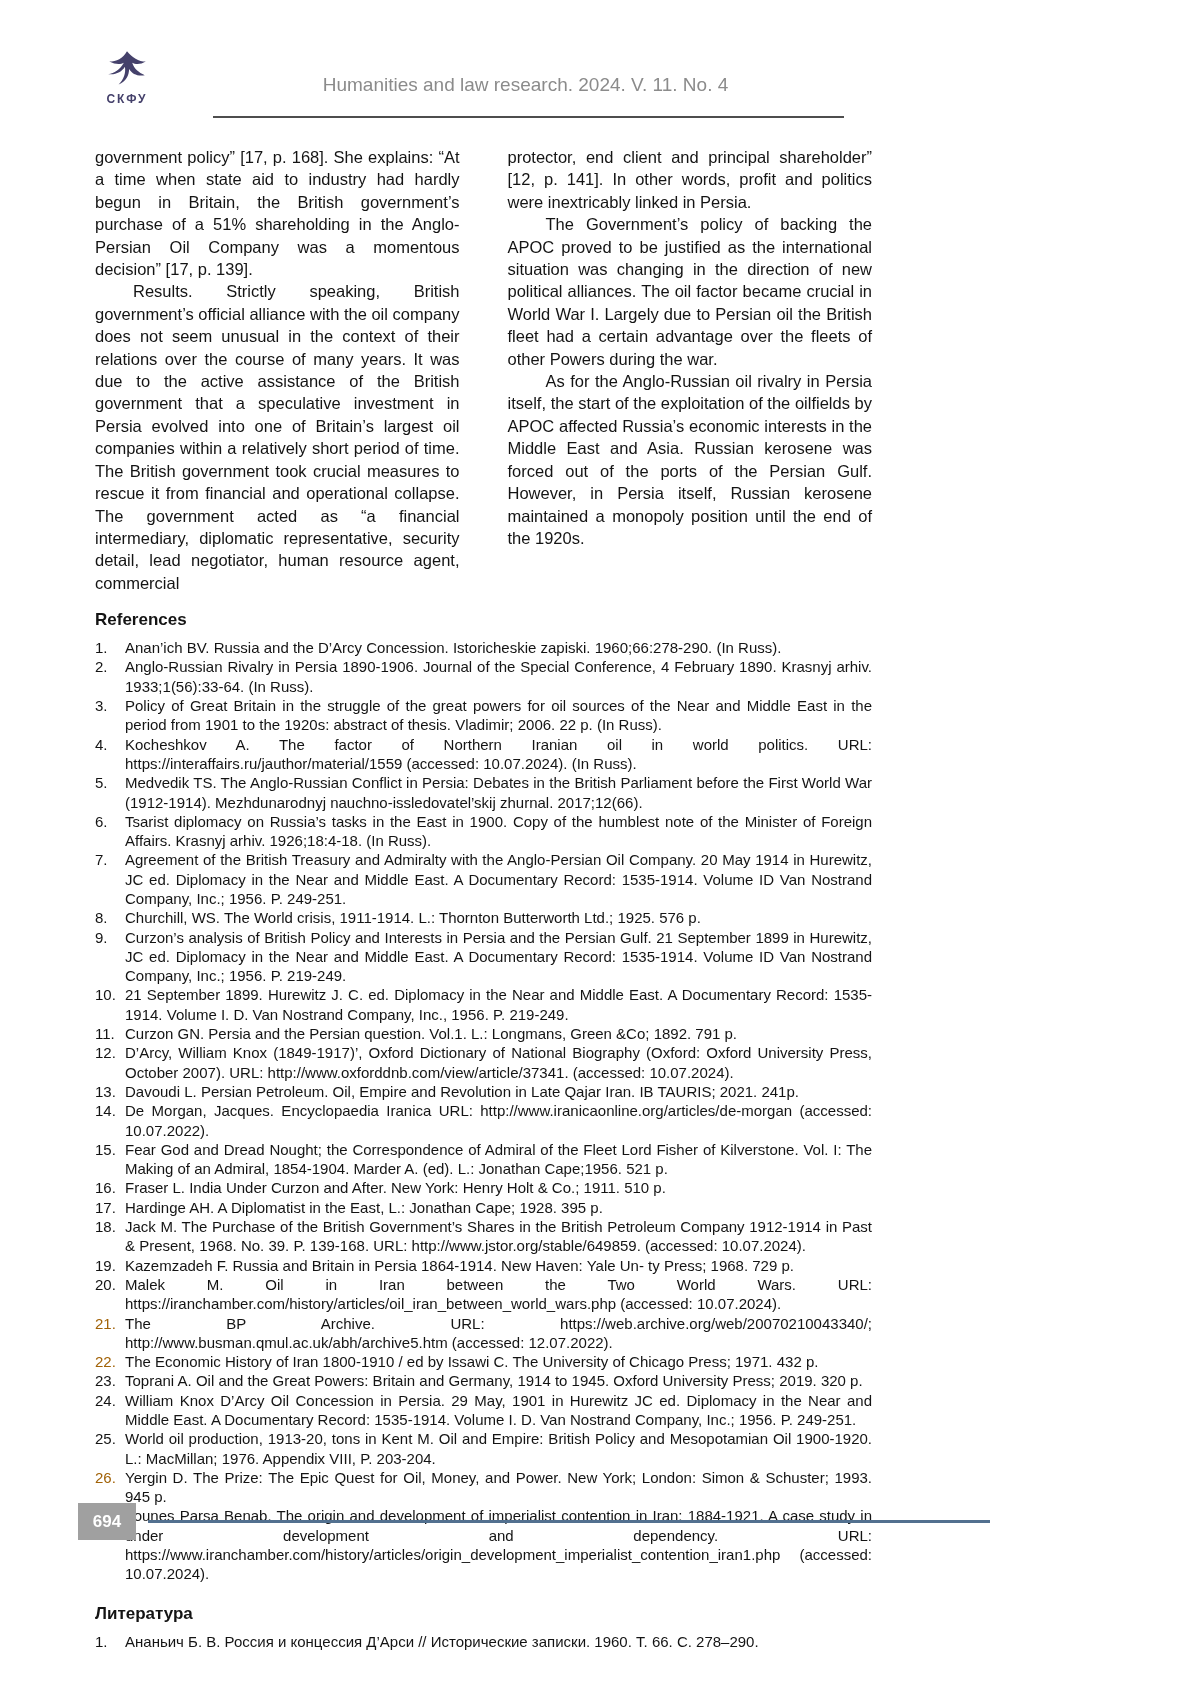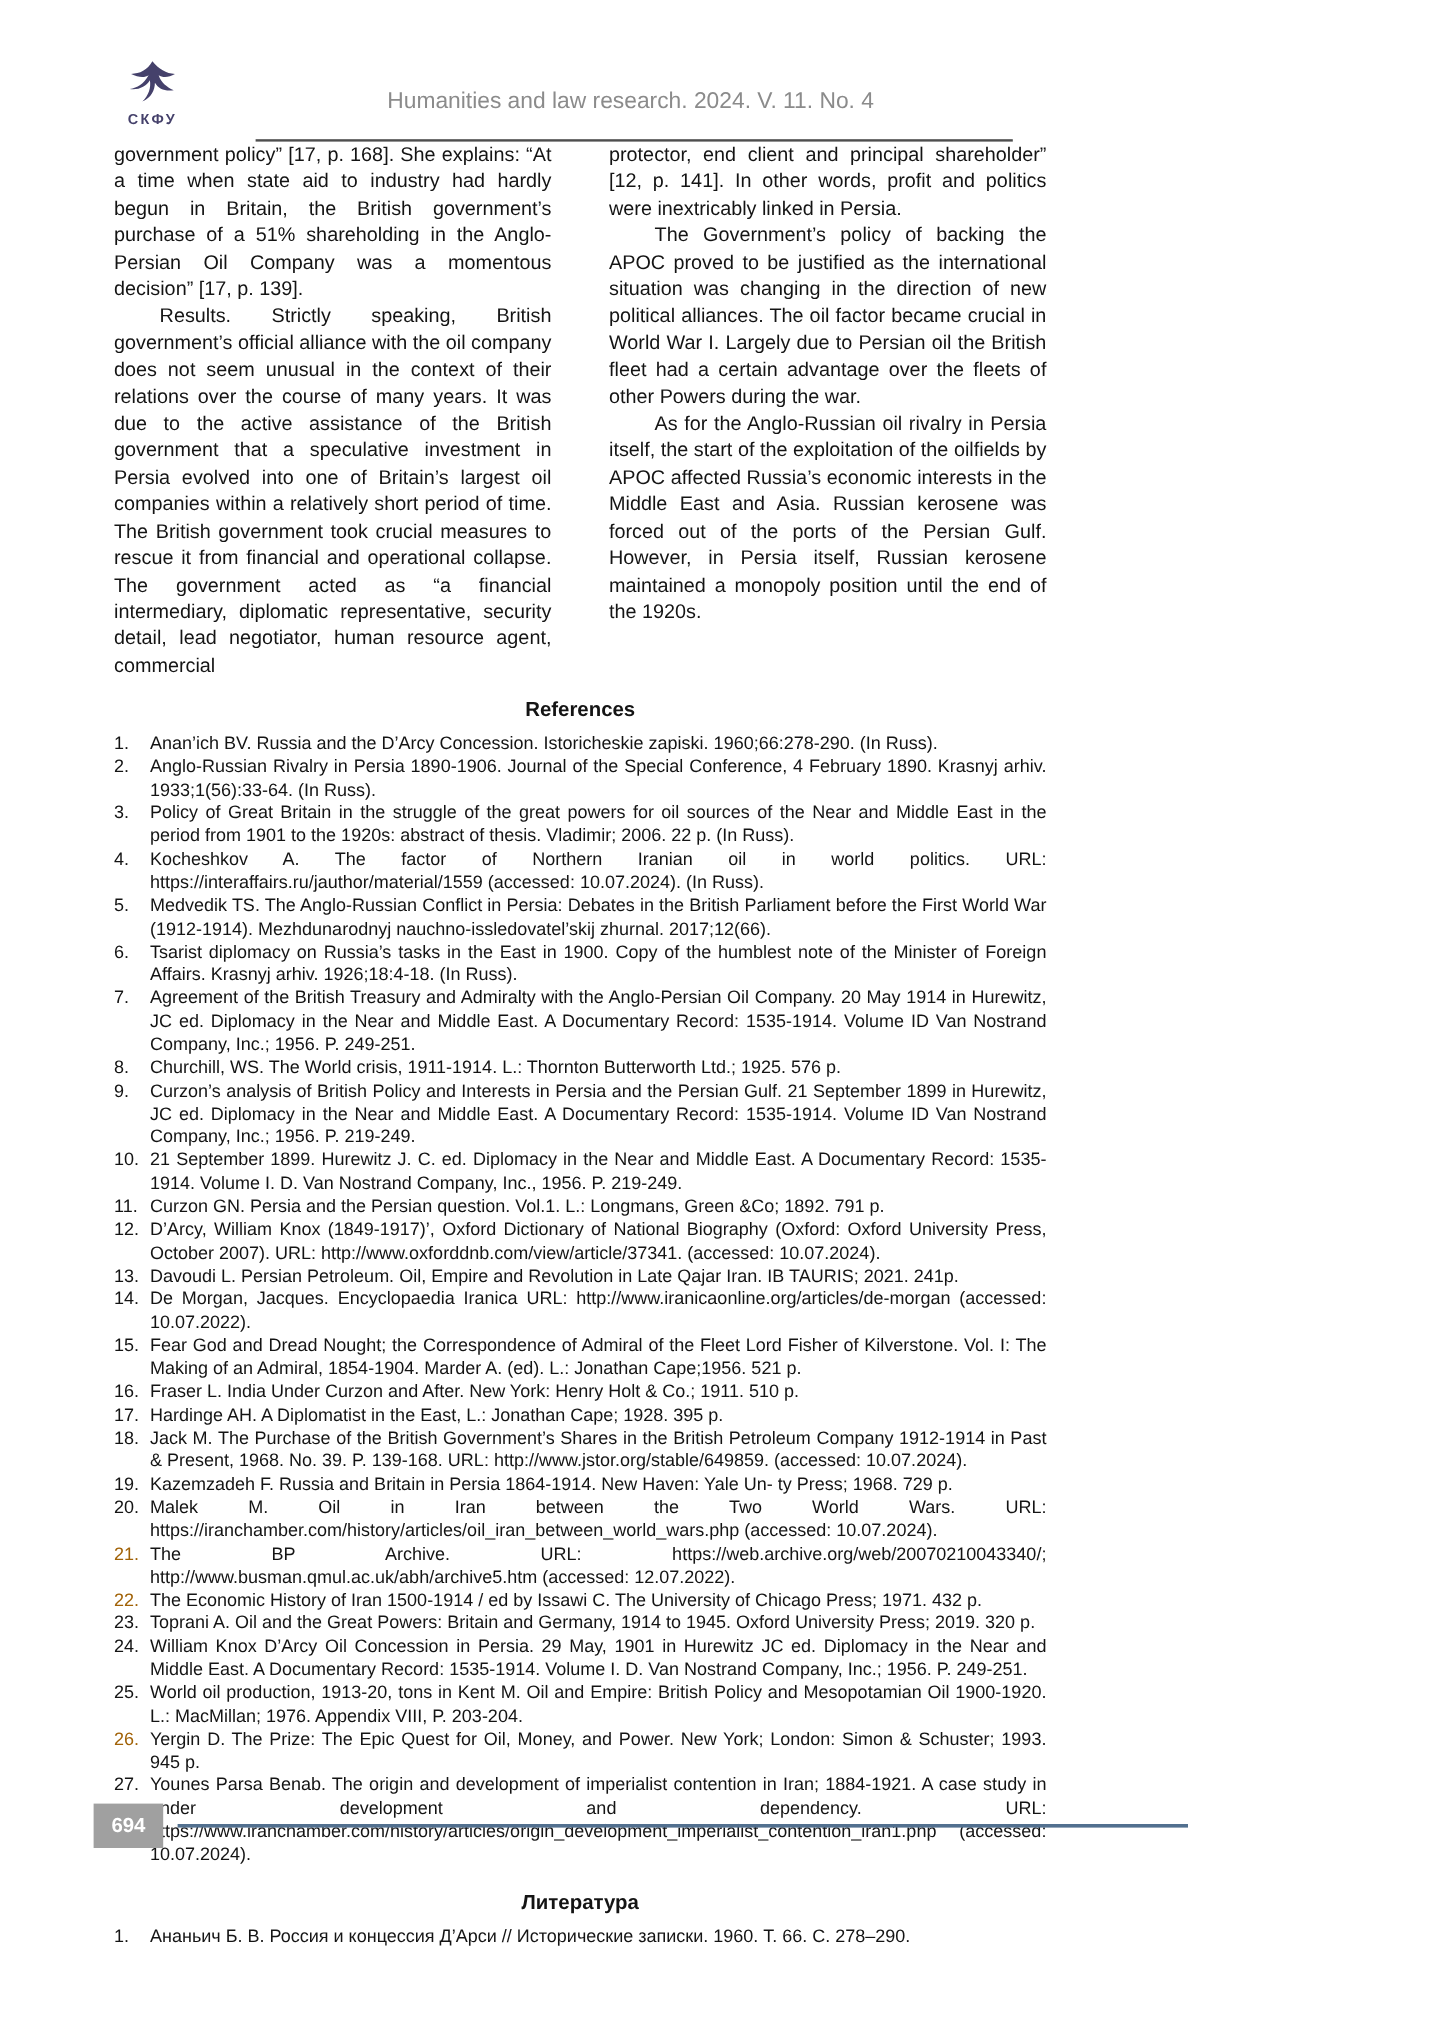--- a/index.html
+++ b/index.html
@@ -30,29 +30,29 @@
   .journal-title {
     position:absolute; left:84px; right:0; top:18px;
     text-align:center;
     font-size:19px; color:#8b8b8b;
   }
   .header-rule {
     height:0; border-bottom:2px solid #4e4e4e;
     margin:0 28px 0 118px;
   }
   
-  .columns { display:flex; gap:48px; }
+  .columns { display:flex; gap:48px; margin-top:28px; }
   .col { width:436px; font-size:16.5px; line-height:22.4px; text-align:justify; }
   .para { text-indent:0; }
   .para.indent { text-indent:38px; }
   .b { font-weight:normal; }
   .it { }
   
   .section-heading {
-    text-align:center; font-size:17px; font-weight:bold;
+    text-align:left; font-size:17px; font-weight:bold;
     color:#141414; margin-top:16px; margin-bottom:8px;
   }
   .section-heading.lit { margin-top:20px; }
   .ref-list { list-style:none; font-size:15px; line-height:19.3px; }
   .ref-item { display:flex; }
   .ref-num { width:30px; flex-shrink:0; }
   .ref-num.muted { color:#a16207; }
   .ref-text { flex:1; text-align:justify; overflow-wrap:break-word; }
   
   footer {
@@ -176,21 +176,21 @@
         <li class="ref-item">
           <span class="ref-num">20.</span>
           <span class="ref-text"><span>Malek M. Oil in Iran between the Two World Wars. URL: https://iranchamber.com/history/articles/oil_iran_between_world_wars.php (accessed: 10.07.2024).</span></span>
         </li>
         <li class="ref-item">
           <span class="ref-num muted">21.</span>
           <span class="ref-text"><span>The BP Archive. URL: https://web.archive.org/web/20070210043340/; http://www.busman.qmul.ac.uk/abh/archive5.htm (accessed: 12.07.2022).</span></span>
         </li>
         <li class="ref-item">
           <span class="ref-num muted">22.</span>
-          <span class="ref-text"><span>The Economic History of Iran 1500-1914 / ed by Issawi C. The University of Chicago Press; 1971. 432 p.</span></span>
+          <span class="ref-text"><span>The Economic History of Iran 1800-1910 / ed by Issawi C. The University of Chicago Press; 1971. 432 p.</span></span>
         </li>
         <li class="ref-item">
           <span class="ref-num">23.</span>
           <span class="ref-text"><span>Toprani A. Oil and the Great Powers: Britain and Germany, 1914 to 1945. Oxford University Press; 2019. 320 p.</span></span>
         </li>
         <li class="ref-item">
           <span class="ref-num">24.</span>
           <span class="ref-text"><span>William Knox D’Arcy Oil Concession in Persia. 29 May, 1901 in Hurewitz JC ed. Diplomacy in the Near and Middle East. A Documentary Record: 1535-1914. Volume I. D. Van Nostrand Company, Inc.; 1956. P. 249-251.</span></span>
         </li>
         <li class="ref-item">

